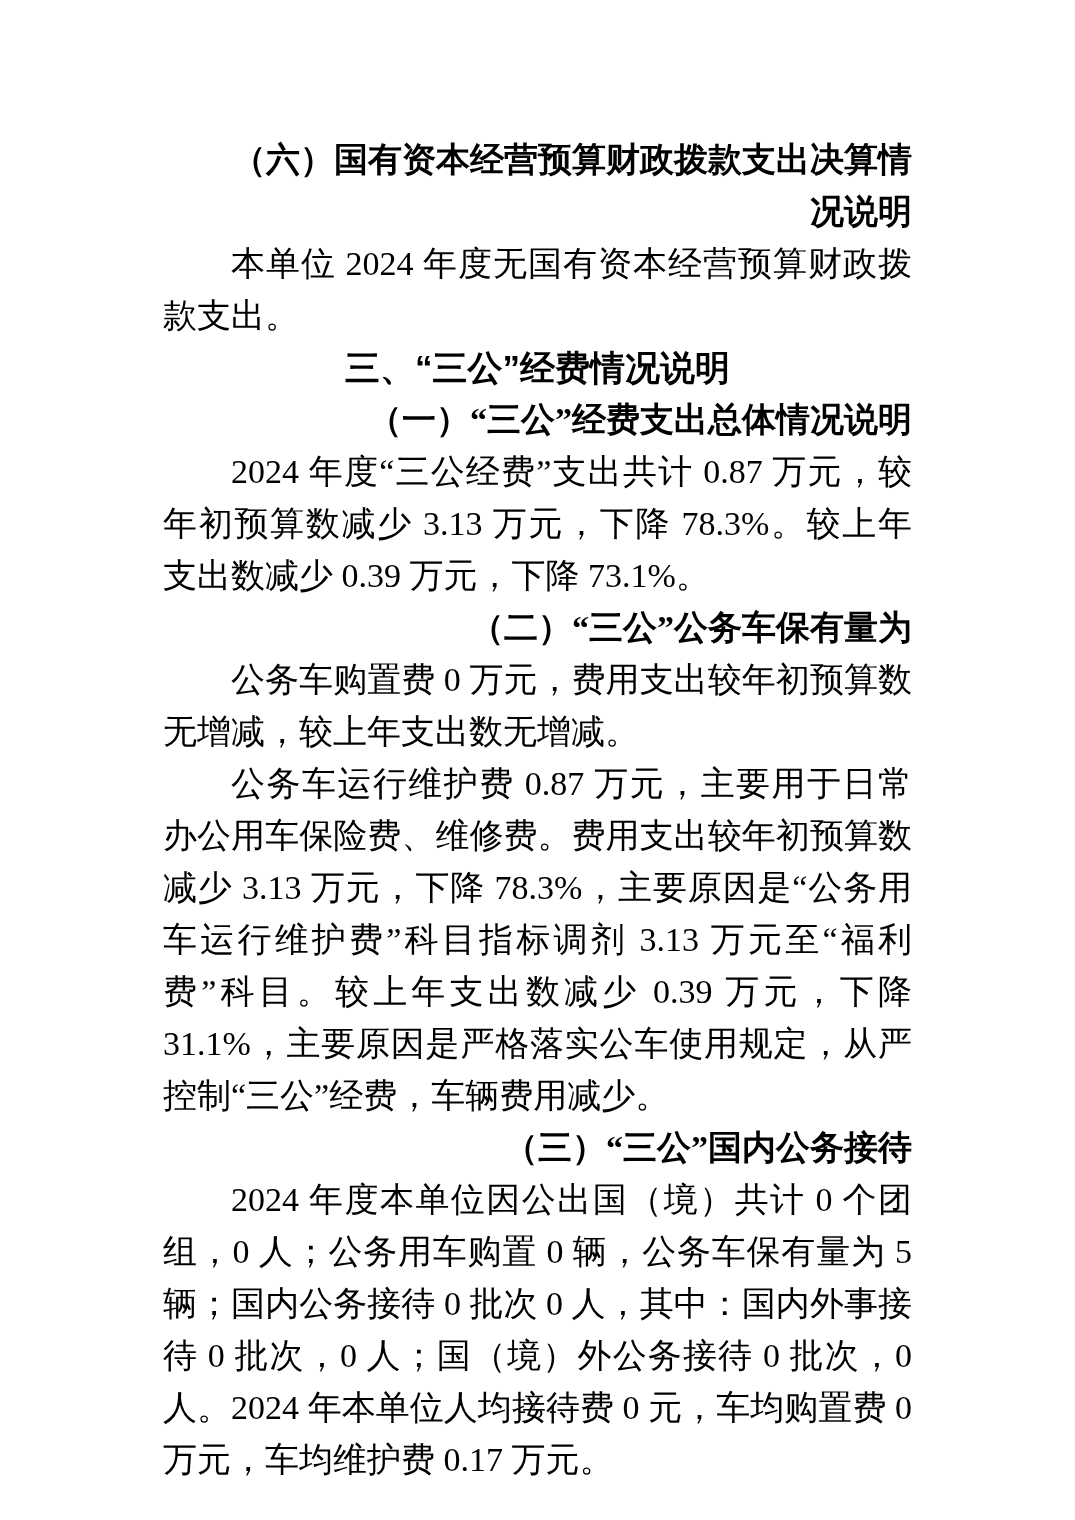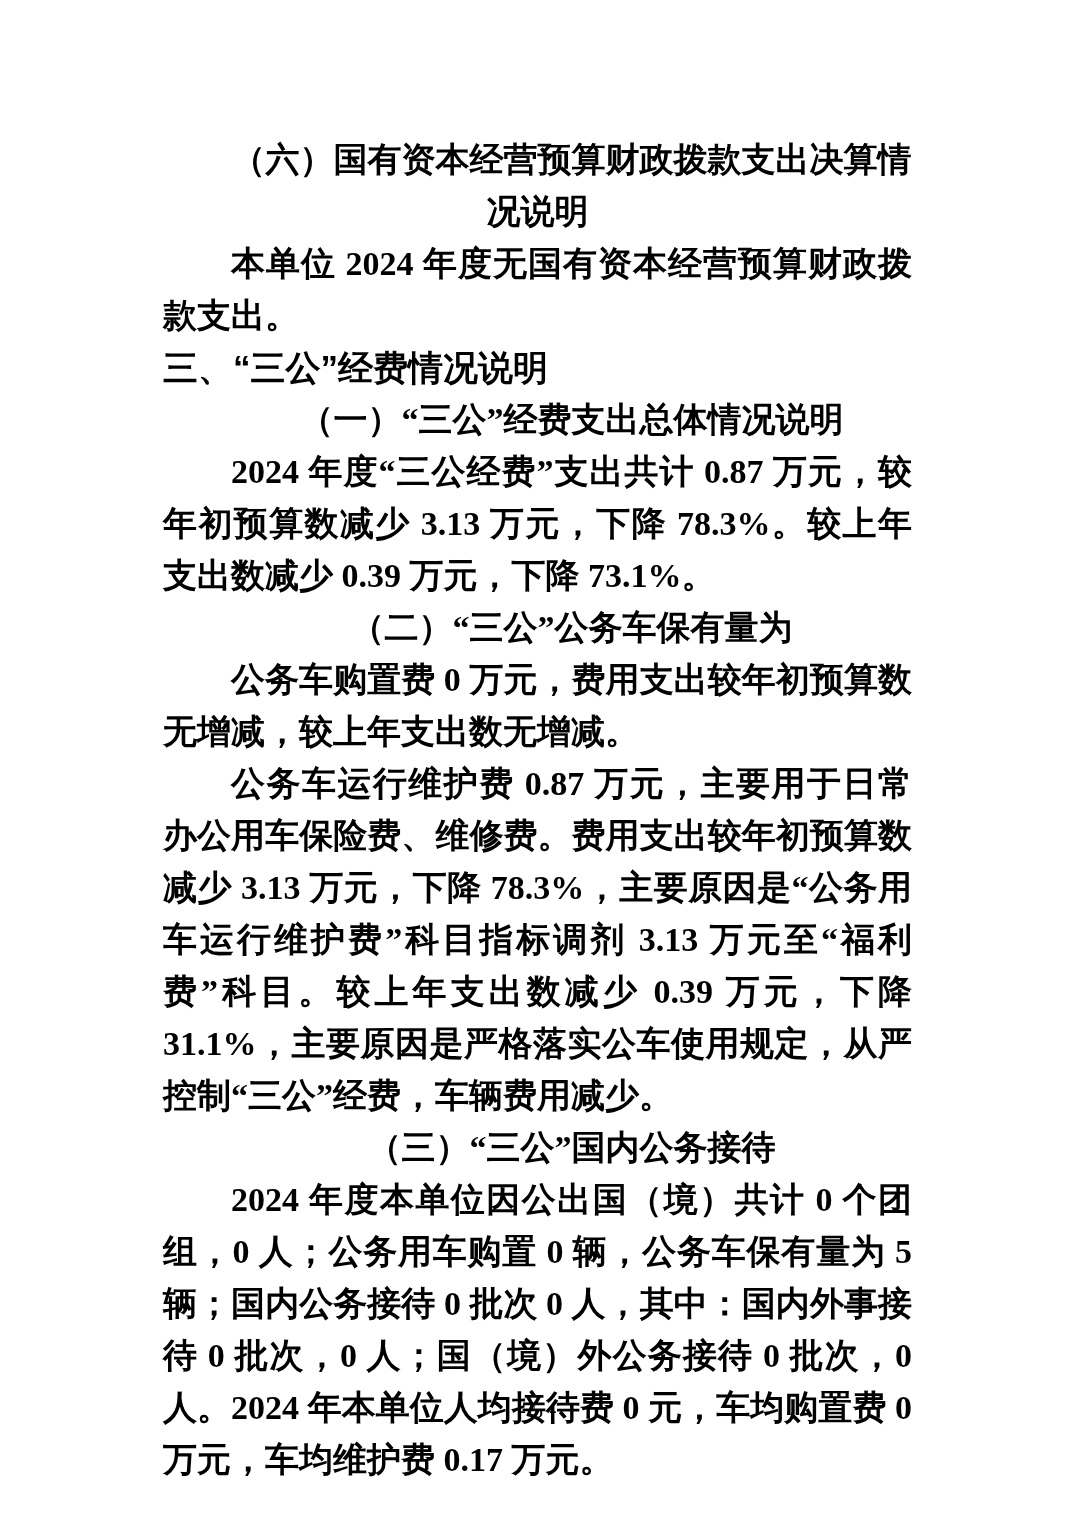--- a/index.html
+++ b/index.html
@@ -25,32 +25,31 @@
   }
   .block {
     margin: 0;
     font-size: 34px;
     line-height: 52px;
   }
   .paragraph {
     text-indent: 2em;
     text-align: justify;
     text-align-last: left;
-    font-weight: bold;
   }
   .heading-sub {
     text-indent: 2em;
     font-weight: bold;
-    text-align: center;
+    text-align: right;
   }
   .heading-main {
     font-family: "Liberation Sans", "DejaVu Sans", sans-serif;
     font-weight: bold;
     font-size: 35px;
-    text-align: left;
+    text-align: center;
   }
   .footer {
     position: absolute;
     left: 0;
     top: 1396px;
     width: 100%;
     text-align: center;
     font-size: 23px;
     line-height: 30px;
     font-family: "Liberation Serif", "DejaVu Serif", serif;

